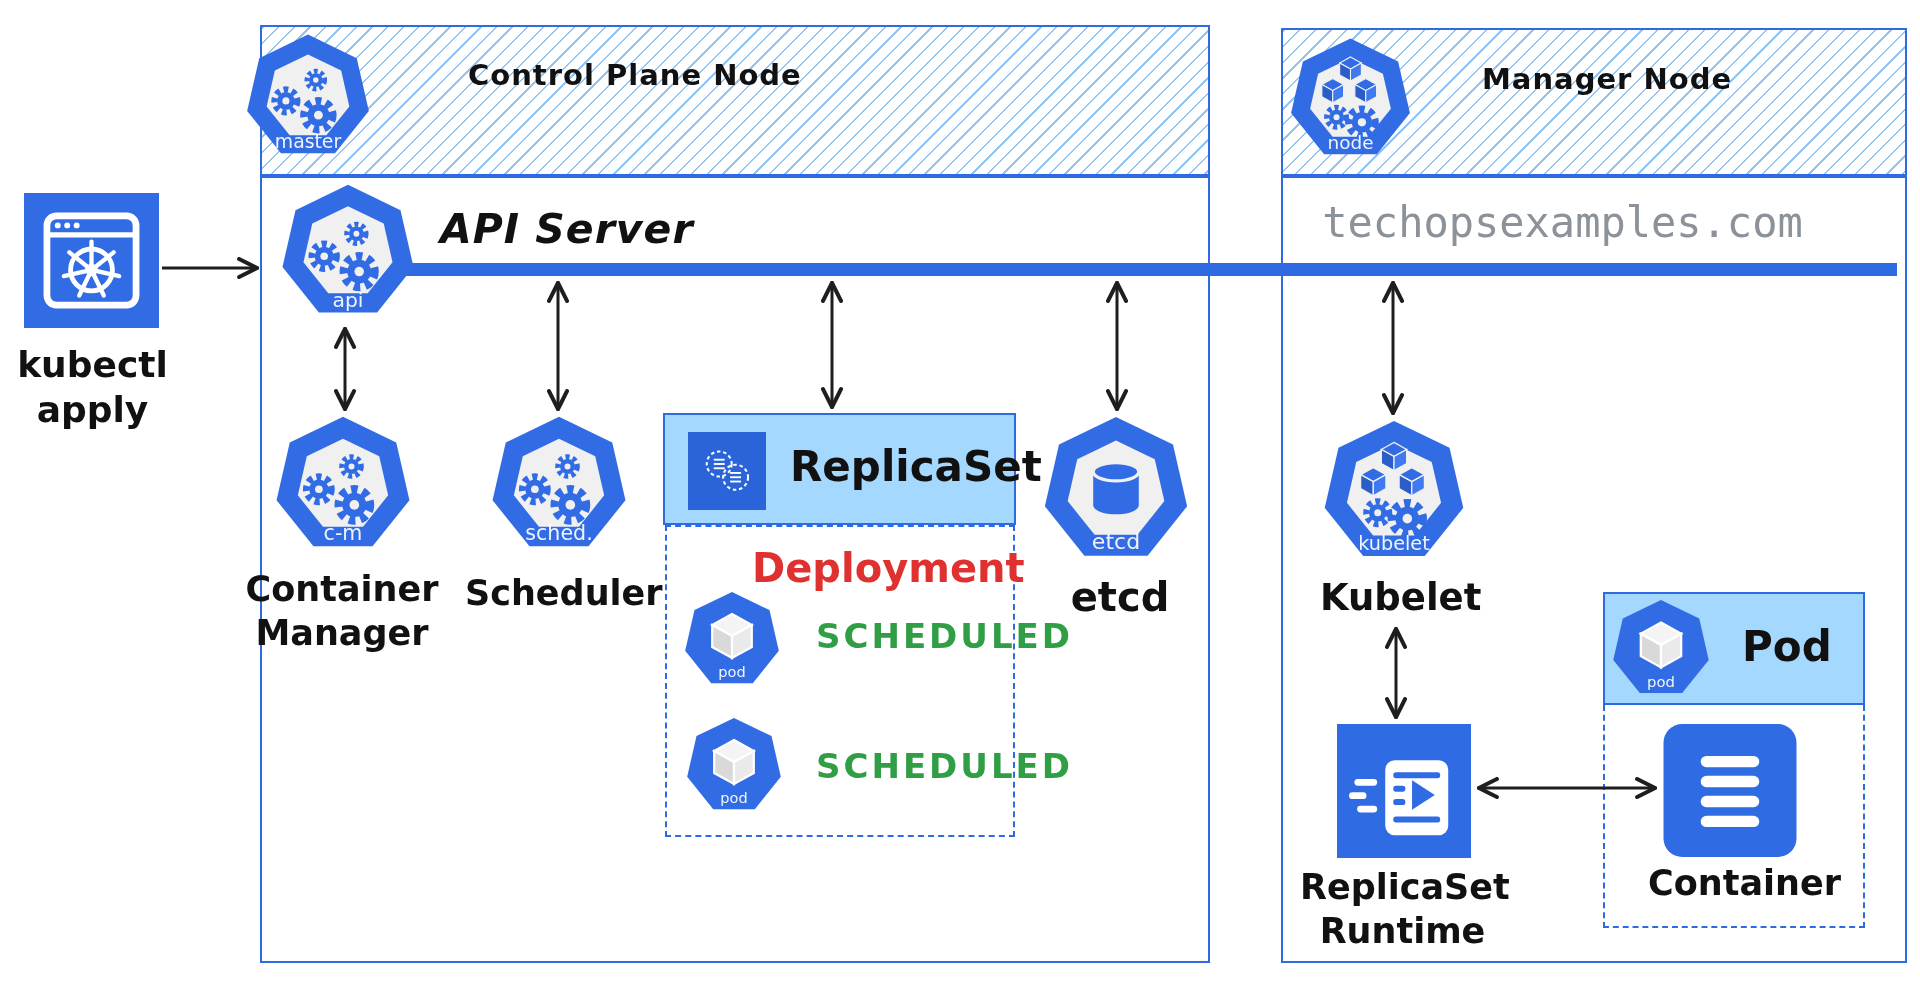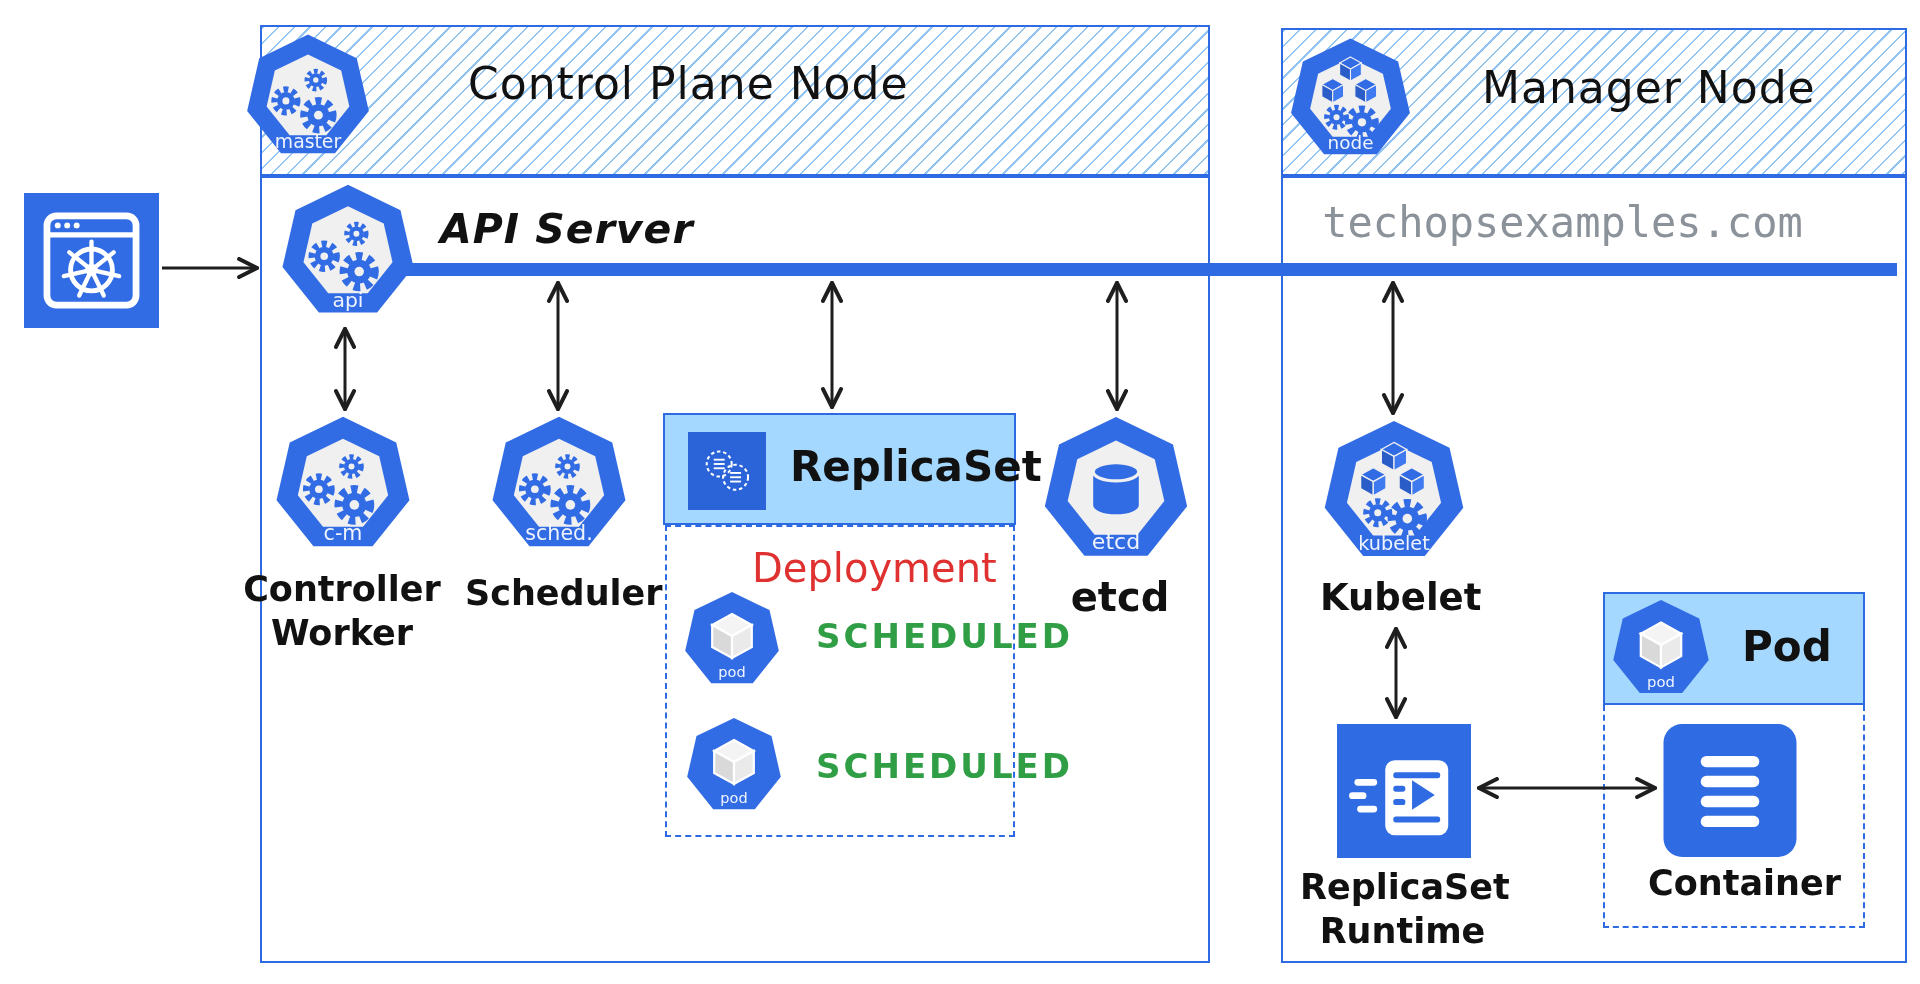--- a/index.html
+++ b/index.html
@@ -8,21 +8,21 @@
     font-family:"DejaVu Sans",sans-serif;color:#111;
   }
   .abs{position:absolute;}
   .box{position:absolute;border:2.5px solid #2e6be2;box-sizing:border-box;background:#fff;}
   .hatch{
     background-color:#fff;
     background-image:repeating-linear-gradient(135deg, rgba(141,193,242,.95) 0 1.7px, transparent 1.7px 11px);
   }
   .lightbox{position:absolute;border:2.5px solid #2e6be2;box-sizing:border-box;background:#a5d8ff;}
   .dashedbox{position:absolute;border:2.5px dashed #2e6be2;box-sizing:border-box;background:transparent;}
-  .title{position:absolute;font-size:44px;font-weight:400;letter-spacing:1px;white-space:nowrap;}
+  .title{position:absolute;font-size:29px;font-weight:700;letter-spacing:1px;white-space:nowrap;}
   .cap{position:absolute;font-size:35px;font-weight:600;text-align:center;line-height:1.25;}
   .icon{position:absolute;overflow:visible;}
   .badge{fill:rgba(255,255,255,.92);font-size:14.5px;text-anchor:middle;font-family:"DejaVu Sans",sans-serif;}
   .badge-sm{fill:rgba(255,255,255,.92);font-size:13px;text-anchor:middle;font-family:"DejaVu Sans",sans-serif;}
   #bus{position:absolute;left:400px;top:263px;width:1497px;height:13px;background:#2e6be2;z-index:2;}
   .z3{z-index:3;}
   #arrows{position:absolute;left:0;top:0;z-index:4;pointer-events:none;}
   .red{color:#e03131;}
   .green{color:#2f9e44;letter-spacing:3px;font-weight:700;margin-left:16px;}
   .mono{font-family:"DejaVu Sans Mono",monospace;}
@@ -110,38 +110,39 @@
         <line x1="50" y1="57" x2="50" y2="36"></line>
         <line x1="50" y1="57" x2="66.4" y2="44"></line>
         <line x1="50" y1="57" x2="70.5" y2="61.6"></line>
         <line x1="50" y1="57" x2="59.1" y2="75.9"></line>
         <line x1="50" y1="57" x2="40.9" y2="75.9"></line>
         <line x1="50" y1="57" x2="29.5" y2="61.6"></line>
         <line x1="50" y1="57" x2="33.6" y2="44"></line>
       </g>
     </g>
   </svg>
+  <div class="cap" style="left:10px;top:342px;width:165px;font-size:36px;">kubectl apply</div>
 
   <div id="bus"></div>
   <div class="abs" style="left:440px;top:205px;font-size:41px;font-weight:600;letter-spacing:1px;font-style:italic;">API Server</div>
 
   <svg class="icon z3" style="left:278px;top:182px;width:140px;height:140px;" viewBox="0 0 100 100">
     <use href="#hepta-outer" fill="#326ce5"></use>
     <use href="#hepta-inner" fill="#f0f0f0"></use>
     <use href="#gear-cluster"></use>
     <text x="50" y="89" class="badge">api</text>
   </svg>
 
   <svg class="icon z3" style="left:272px;top:414px;width:142px;height:142px;" viewBox="0 0 100 100">
     <use href="#hepta-outer" fill="#326ce5"></use>
     <use href="#hepta-inner" fill="#f0f0f0"></use>
     <use href="#gear-cluster"></use>
     <text x="50" y="89" class="badge">c-m</text>
   </svg>
-  <div class="cap" style="left:232px;top:568px;width:220px;">Controller Worker</div>
+  <div class="cap" style="left:232px;top:568px;width:220px;">Container Manager</div>
 
   <svg class="icon z3" style="left:488px;top:414px;width:142px;height:142px;" viewBox="0 0 100 100">
     <use href="#hepta-outer" fill="#326ce5"></use>
     <use href="#hepta-inner" fill="#f0f0f0"></use>
     <use href="#gear-cluster"></use>
     <text x="50" y="89" class="badge">sched.</text>
   </svg>
   <div class="cap" style="left:465px;top:572px;width:190px;">Scheduler</div>
 
   <div class="lightbox" style="left:663px;top:413px;width:353px;height:112px;"></div>
@@ -158,21 +159,21 @@
       <g stroke-width="2.4">
         <line x1="54" y1="52.5" x2="68" y2="52.5"></line>
         <line x1="54" y1="58" x2="68" y2="58"></line>
         <line x1="54" y1="63.5" x2="68" y2="63.5"></line>
       </g>
     </g>
   </svg>
   <div class="abs" style="left:790px;top:442px;font-size:42px;font-weight:600;">ReplicaSet</div>
 
   <div class="dashedbox" style="left:665px;top:525px;width:350px;height:312px;"></div>
-  <div class="abs red" style="left:752px;top:545px;font-size:40px;font-weight:400;">Deployment</div>
+  <div class="abs red" style="left:752px;top:545px;font-size:40px;font-weight:700;">Deployment</div>
 
   <svg class="icon z3" style="left:682px;top:590px;width:100px;height:100px;" viewBox="0 0 100 100">
     <use href="#hepta-outer" fill="#326ce5"></use>
     <use href="#cube-gray" transform="translate(50,46) scale(2.2)"></use>
     <text x="50" y="87" class="badge">pod</text>
   </svg>
   <div class="abs green" style="left:800px;top:616px;font-size:34px;">SCHEDULED</div>
 
   <svg class="icon z3" style="left:684px;top:716px;width:100px;height:100px;" viewBox="0 0 100 100">
     <use href="#hepta-outer" fill="#326ce5"></use>

